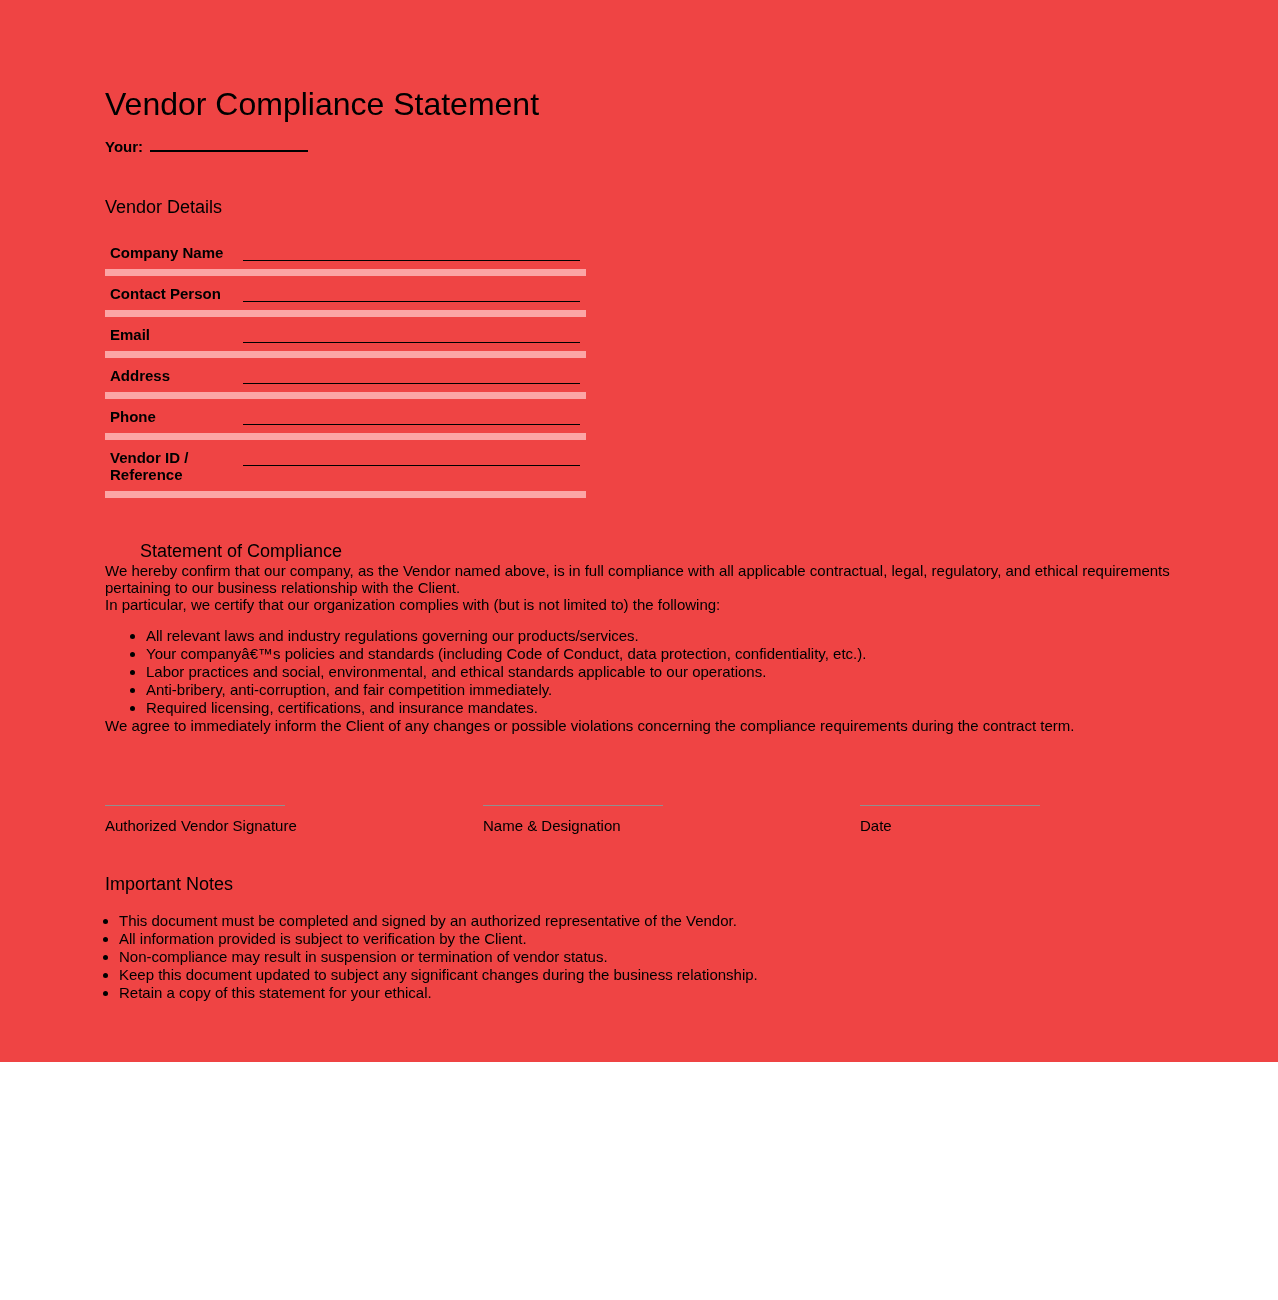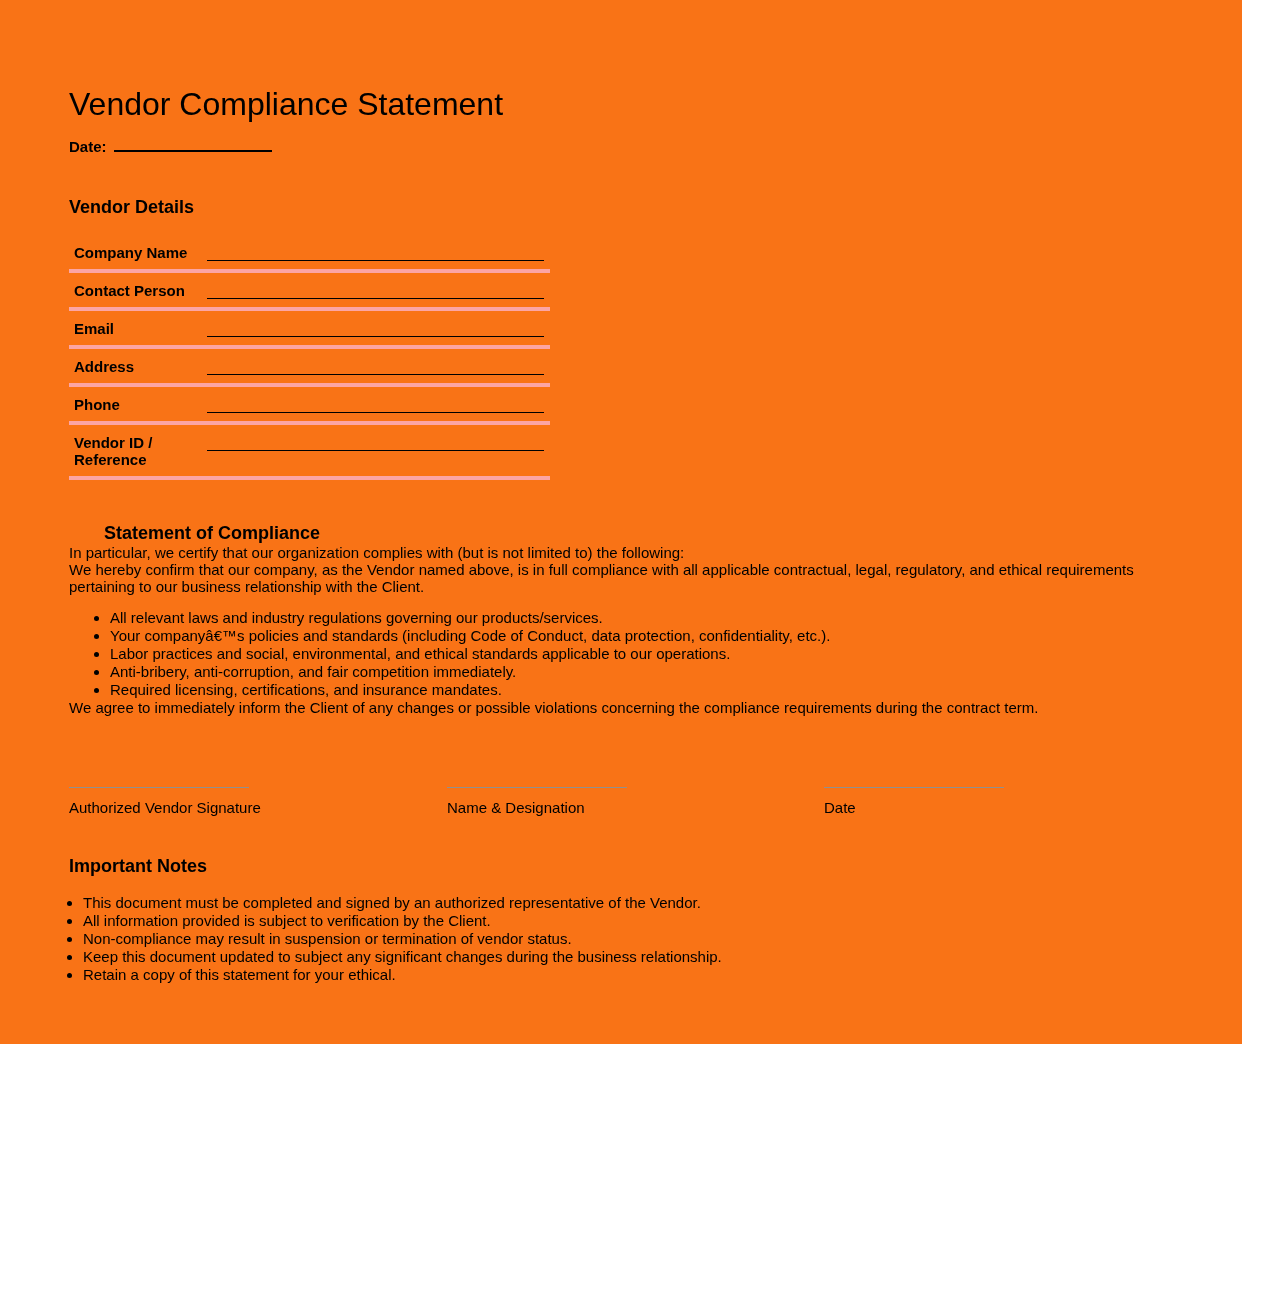--- a/index.html
+++ b/index.html
@@ -4,22 +4,22 @@
 <style>
   html, body { margin: 0; padding: 0; background: #ffffff; }
   body {
     font-family: "Liberation Sans", "DejaVu Sans", sans-serif;
     font-size: 15px;
     color: #000;
     -webkit-font-smoothing: antialiased;
   }
   .page {
     width: 1068px;
-    padding: 86px 105px 60px 69px;
-    background: #f97316;
+    padding: 86px 105px 60px 105px;
+    background: #ef4444;
   }
   h1.doc-title {
     font-size: 32px;
     font-weight: 400;
     margin: 0 0 14px 0;
     line-height: 37px;
   }
   .date-row {
     font-weight: 700;
     line-height: 18px;
@@ -28,34 +28,34 @@
   .date-blank {
     display: inline-block;
     width: 158px;
     height: 13px;
     margin-left: 7px;
     border-bottom: 2px solid #000;
     vertical-align: baseline;
   }
   .section-heading {
     font-size: 18px;
-    font-weight: 700;
+    font-weight: 400;
     margin: 0;
     line-height: 21px;
   }
   .hd-vendor   { margin-top: 41px; }
   .hd-soc      { margin-top: 43px; margin-left: 35px; }
   .hd-notes    { margin-top: 39px; }
 
   .v-table { width: 481px; margin-top: 17px; }
   .v-row {
     display: flex;
     align-items: flex-start;
     padding: 9px 0 8px 0;
-    border-bottom: 4px solid #fca5a5;
+    border-bottom: 7px solid #fca5a5;
   }
   .v-label {
     width: 138px;
     box-sizing: border-box;
     padding-left: 5px;
     padding-right: 8px;
     font-weight: 700;
     line-height: 17px;
   }
   .v-line {
@@ -94,21 +94,21 @@
   ul.notes-list li { line-height: 18px; }
 </style>
 </head>
 <body>
 
 <div class="page">
 
   <h1 class="doc-title">Vendor Compliance Statement</h1>
 
   <div class="date-row">
-    <span>Date:</span><span class="date-blank"></span>
+    <span>Your:</span><span class="date-blank"></span>
   </div>
 
   <h2 class="section-heading hd-vendor">Vendor Details</h2>
 
   <div class="v-table">
     <div class="v-row">
       <div class="v-label">Company Name</div>
       <div class="v-line"></div>
     </div>
     <div class="v-row">
@@ -128,22 +128,22 @@
       <div class="v-line"></div>
     </div>
     <div class="v-row">
       <div class="v-label">Vendor ID / Reference</div>
       <div class="v-line"></div>
     </div>
   </div>
 
   <h2 class="section-heading hd-soc">Statement of Compliance</h2>
 
+  <p class="body-text p1">We hereby confirm that our company, as the Vendor named above, is in full compliance with all applicable contractual, legal, regulatory, and ethical requirements pertaining to our business relationship with the Client.</p>
   <p class="body-text p2">In particular, we certify that our organization complies with (but is not limited to) the following:</p>
-  <p class="body-text p1">We hereby confirm that our company, as the Vendor named above, is in full compliance with all applicable contractual, legal, regulatory, and ethical requirements pertaining to our business relationship with the Client.</p>
 
   <ul class="compliance-list">
     <li>All relevant laws and industry regulations governing our products/services.</li>
     <li>Your companyâ€™s policies and standards (including Code of Conduct, data protection, confidentiality, etc.).</li>
     <li>Labor practices and social, environmental, and ethical standards applicable to our operations.</li>
     <li>Anti-bribery, anti-corruption, and fair competition immediately.</li>
     <li>Required licensing, certifications, and insurance mandates.</li>
   </ul>
 
   <p class="body-text p3">We agree to immediately inform the Client of any changes or possible violations concerning the compliance requirements during the contract term.</p>

